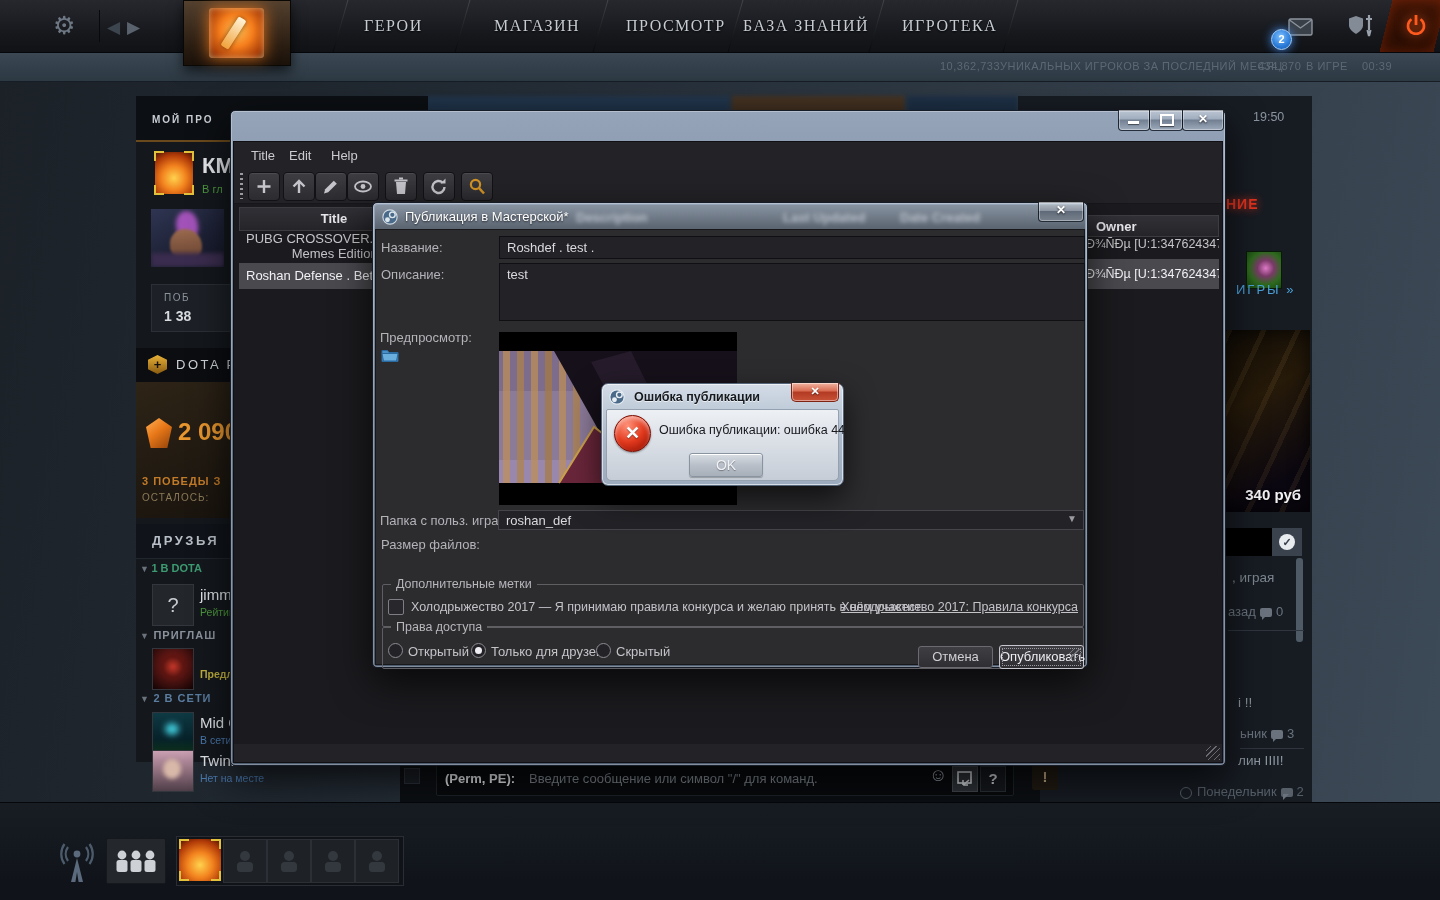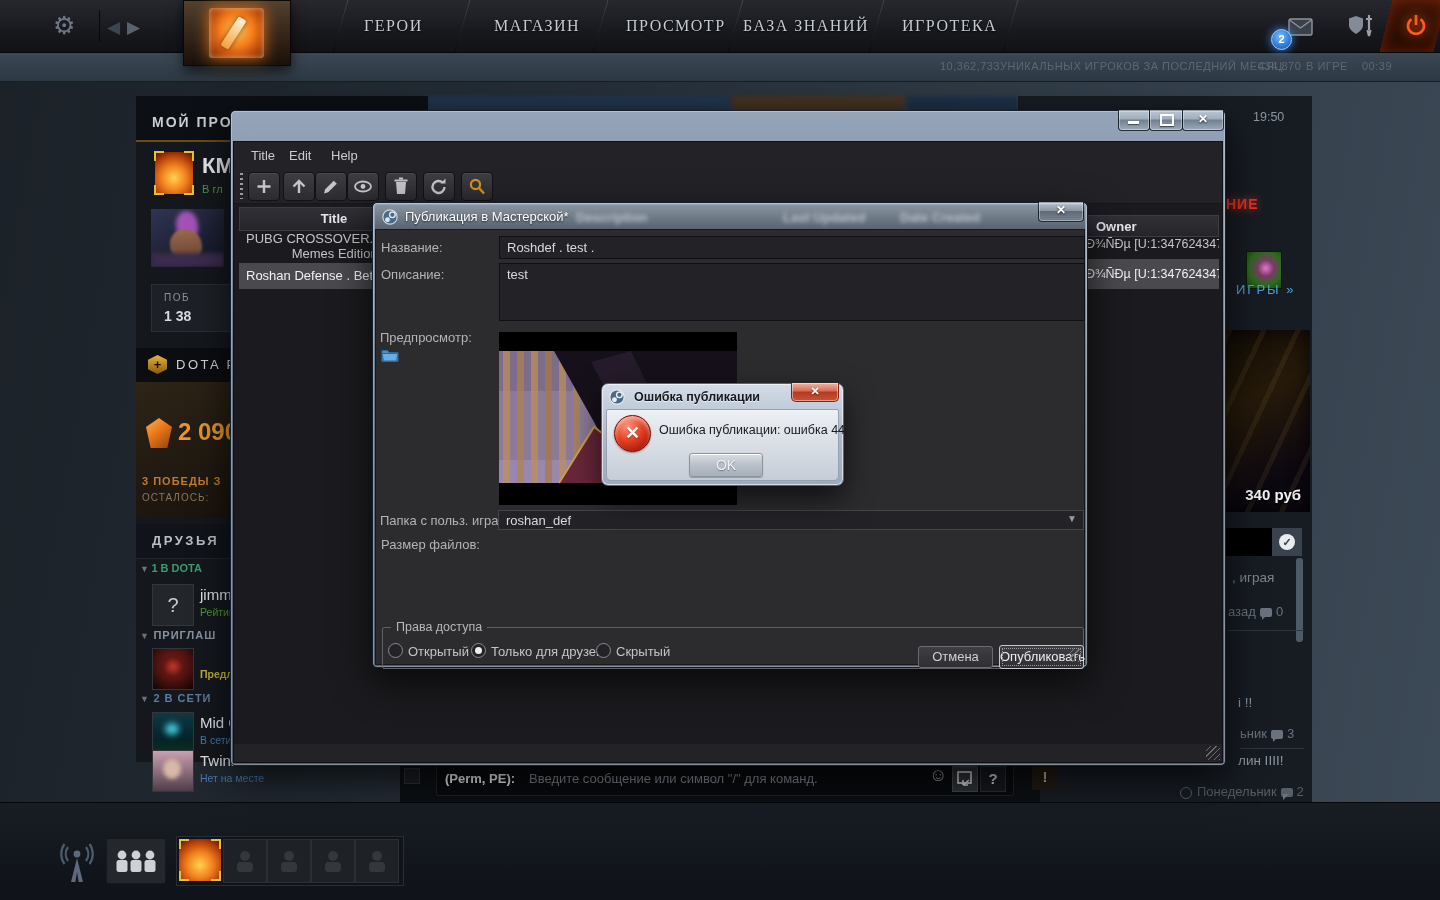--- a/index.html
+++ b/index.html
@@ -135,21 +135,21 @@
     <span>ьник</span><span class="bubble"></span><span>3</span>
   </div>
   <div class="abs feed-div" style="left:1240px;top:748px;width:64px;z-index:2;"></div>
   <div class="abs nw" style="left:1238px;top:753px;font-size:13.5px;color:#8d969f;z-index:2;">лин IIII!</div>
   <div class="abs nw" style="left:1180px;top:784px;font-size:13px;color:#565f68;z-index:2;cursor:pointer;">
     <span style="display:inline-block;width:10px;height:10px;border:1px solid #565f68;border-radius:50%;vertical-align:middle;margin-right:5px;"></span><span>Понедельник</span><span class="bubble" style="background:#565f68;"></span><span>2</span>
   </div>
 
   <div class="abs sidebar"></div>
   <div class="abs side-hdr"></div>
-  <div class="abs nw" style="left:152px;top:114px;font-size:14px;font-weight:bold;letter-spacing:2px;color:#c9ced5;z-index:3;cursor:pointer;">МОЙ ПРО</div>
+  <div class="abs nw" style="left:152px;top:114px;font-size:10px;font-weight:bold;letter-spacing:2px;color:#c9ced5;z-index:3;cursor:pointer;">МОЙ ПРО</div>
 
   <div class="abs" style="left:155px;top:152px;width:38px;height:42px;background:radial-gradient(circle at 50% 62%,#ffd24e 0%,#f2821e 38%,#b03a08 72%,#3a0e02 100%);z-index:3;cursor:pointer;">
     <span class="abs gold-corner" style="left:-1px;top:-1px;border-left:2px solid #e2c23c;border-top:2px solid #e2c23c;"></span>
     <span class="abs gold-corner" style="right:-1px;top:-1px;border-right:2px solid #e2c23c;border-top:2px solid #e2c23c;"></span>
     <span class="abs gold-corner" style="left:-1px;bottom:-1px;border-left:2px solid #e2c23c;border-bottom:2px solid #e2c23c;"></span>
     <span class="abs gold-corner" style="right:-1px;bottom:-1px;border-right:2px solid #e2c23c;border-bottom:2px solid #e2c23c;"></span>
   </div>
   <div class="abs nw" style="left:202px;top:153px;font-size:22px;font-weight:bold;color:#e9ebee;z-index:3;">КМ</div>
   <div class="abs nw" style="left:202px;top:183px;font-size:11px;color:#4e9b3e;z-index:3;">В гл</div>
 
@@ -468,20 +468,26 @@
         </svg>
       </div>
 
       <span class="abs pd-label nw" style="left:4px;top:283px;">Папка с польз. играми:</span>
       <div class="abs pd-input" style="left:122px;top:280px;width:584px;height:18px;border-color:#44444a;cursor:pointer;">
         <span class="abs nw" style="left:7px;top:2px;line-height:15px;">roshan_def</span>
         <span class="abs" style="right:6px;top:2px;font-size:10px;color:#9a9aa1;">▼</span>
       </div>
       <span class="abs pd-label nw" style="left:5px;top:307px;">Размер файлов:</span>
 
+      <div class="pd-group" style="left:6px;top:354px;width:700px;height:41px;">
+        <span class="pd-legend nw">Дополнительные метки</span>
+        <span class="pd-check" style="left:5px;top:14px;"></span>
+        <span class="abs nw" style="left:28px;top:15px;font-size:12.5px;color:#c3c3c8;">Холодрыжество 2017 — Я принимаю правила конкурса и желаю принять в нём участие.</span>
+        <span class="abs nw" style="right:5px;top:15px;font-size:12.5px;color:#c3c3c8;text-decoration:underline;cursor:pointer;">Холодрыжество 2017: Правила конкурса</span>
+      </div>
 
       <div class="pd-group" style="left:6px;top:397px;width:700px;height:40px;">
         <span class="pd-legend nw">Права доступа</span>
         <span class="pd-radio" style="left:5px;top:15px;"></span>
         <span class="abs nw" style="left:25px;top:16px;font-size:13px;color:#c3c3c8;">Открытый</span>
         <span class="pd-radio on" style="left:88px;top:15px;"></span>
         <span class="abs nw" style="left:108px;top:16px;font-size:13px;color:#c3c3c8;">Только для друзей</span>
         <span class="pd-radio" style="left:213px;top:15px;"></span>
         <span class="abs nw" style="left:233px;top:16px;font-size:13px;color:#c3c3c8;">Скрытый</span>
       </div>

